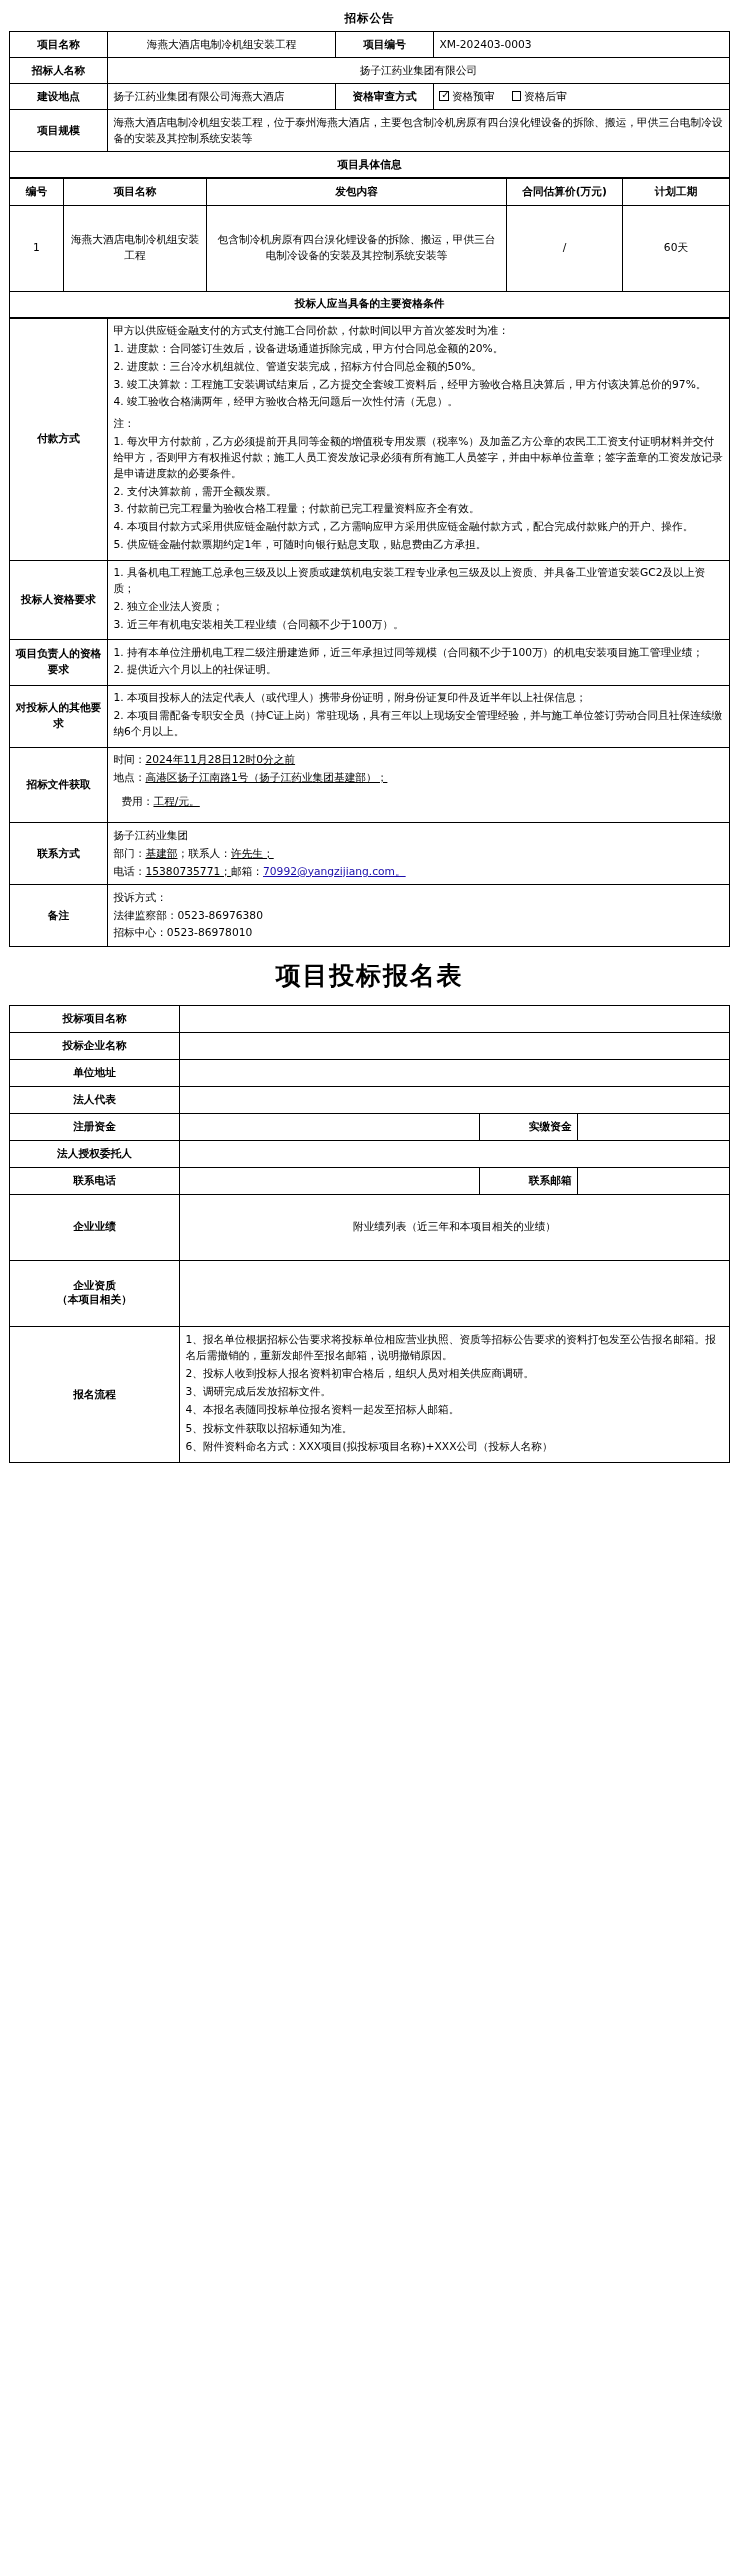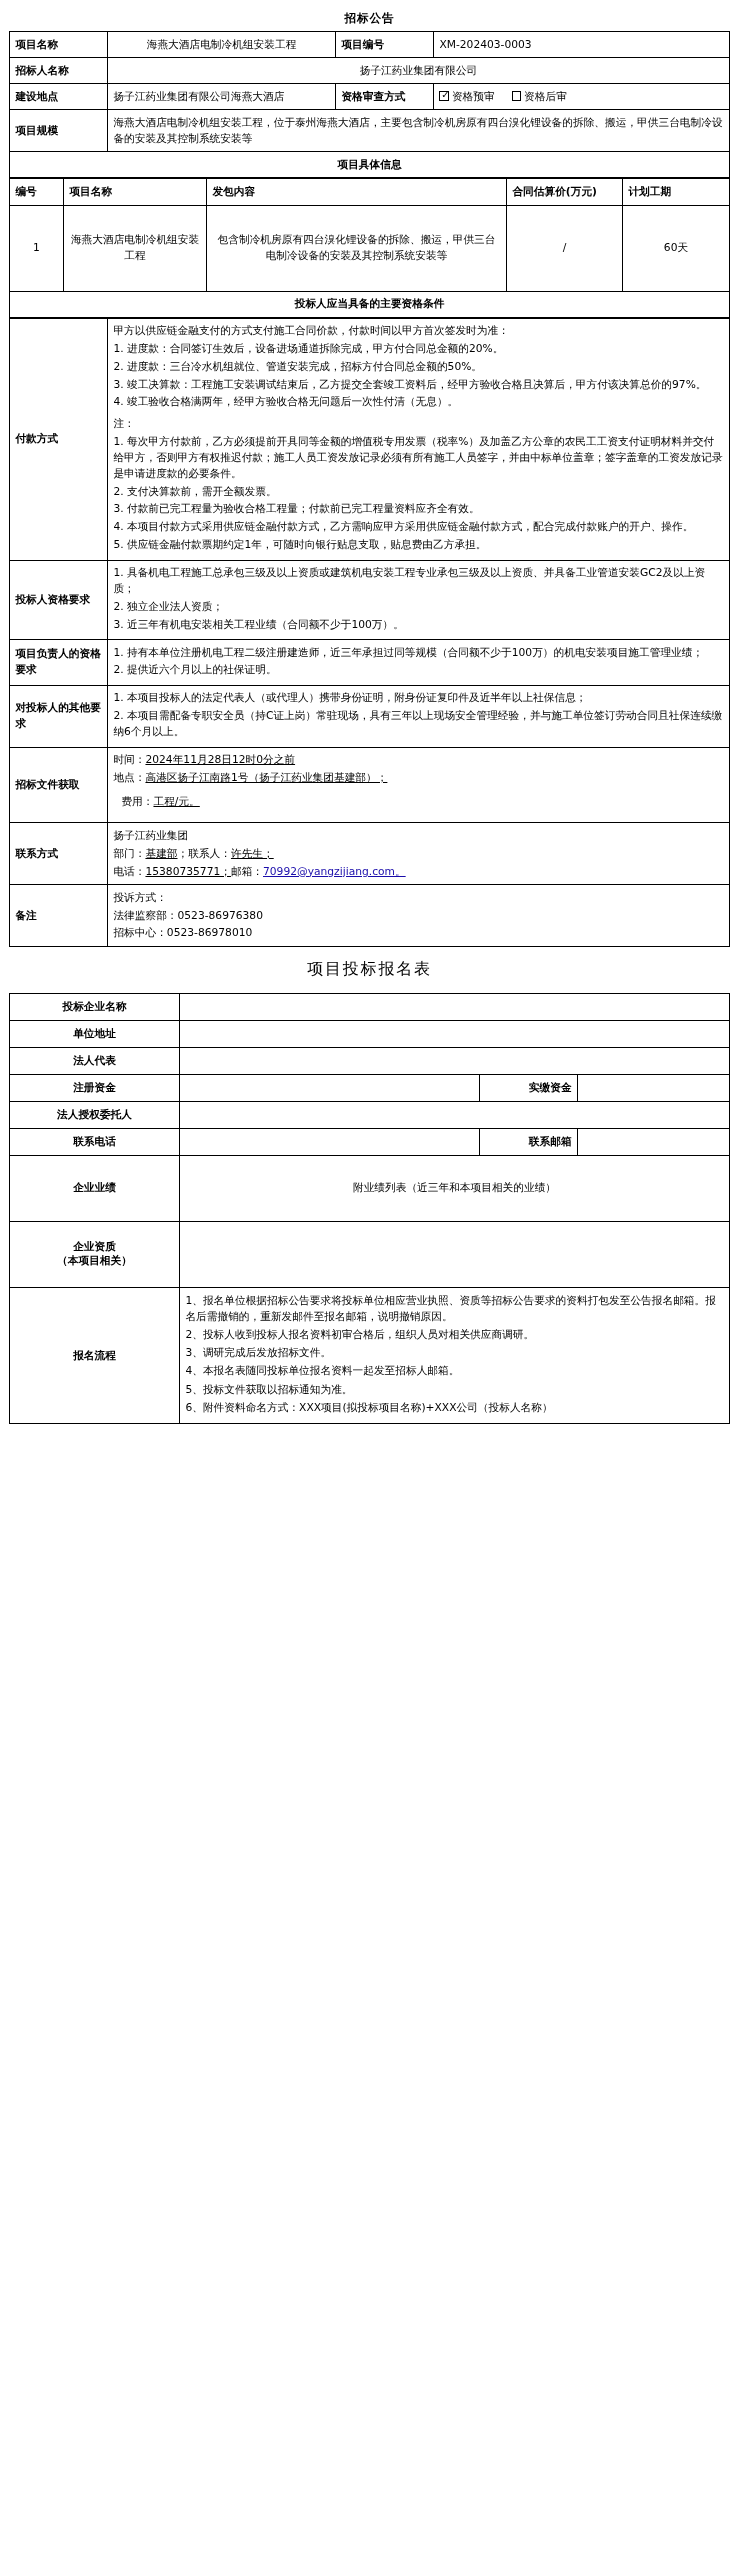--- a/index.html
+++ b/index.html
@@ -27,20 +27,21 @@
     table-layout: fixed;
   }
   table.main td, table.main th {
     border: 0.9px solid #000;
     padding: 4.5px 5.4px;
     font-size: 10.7px;
     vertical-align: middle;
     line-height: 1.5;
   }
   .lbl {
+    text-align: center;
     font-weight: bold;
     background: #fff;
   }
   .val { text-align: left; }
   .ctr { text-align: center; }
   .sec-head {
     text-align: center;
     font-weight: bold;
     font-size: 10.7px;
   }
@@ -62,22 +63,22 @@
     content: "✓";
     position: absolute;
     left: 0; top: -1.8px;
     width: 9.8px;
     font-size: 9.8px;
   }
   .pay-list p, .req-list p { margin: 0 0 1.8px 0; }
   .pay-list .note-title { margin-top: 5.4px; }
   .form-title {
     text-align: center;
-    font-size: 16px;
-    font-weight: normal;
+    font-size: 25px;
+    font-weight: bold;
     padding: 12.5px 0 12.5px 0;
     letter-spacing: 1.8px;
   }
   table.form {
     width: 100%;
     border-collapse: collapse;
     table-layout: fixed;
   }
   table.form td {
     border: 0.9px solid #000;
@@ -251,20 +252,24 @@
 
   <table class="form">
     <colgroup>
       <col style="width:170px">
       <col style="width:auto">
       <col style="width:98px">
       <col style="width:152px">
     </colgroup>
     <tbody>
       <tr class="h-row">
+        <td class="k">投标项目名称</td>
+        <td colspan="3"></td>
+      </tr>
+      <tr class="h-row">
         <td class="k">投标企业名称</td>
         <td colspan="3"></td>
       </tr>
       <tr class="h-row">
         <td class="k">单位地址</td>
         <td colspan="3"></td>
       </tr>
       <tr class="h-row">
         <td class="k">法人代表</td>
         <td colspan="3"></td>

